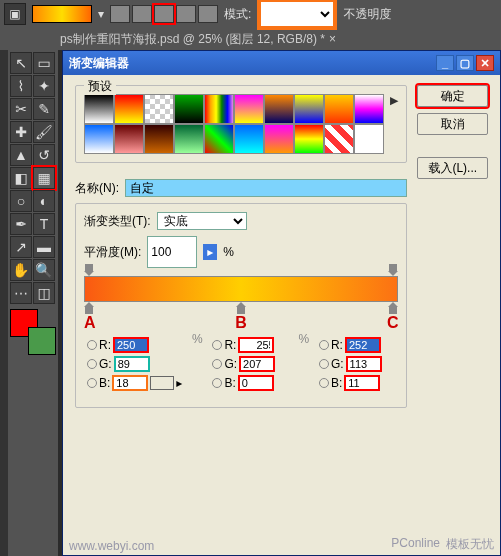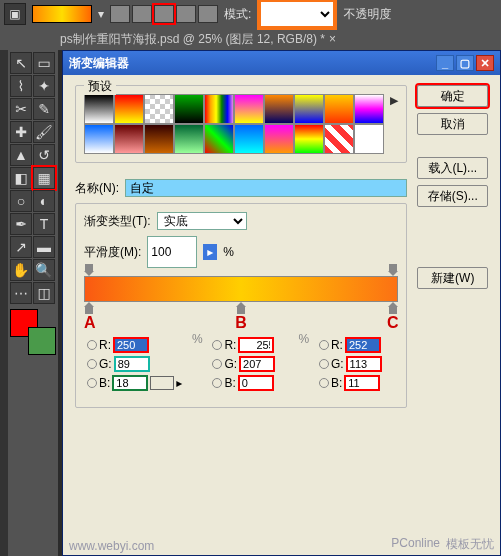--- a/index.html
+++ b/index.html
@@ -192,21 +192,21 @@
                     <input class="rgb-input sel hilite" style="border: 2px solid red;" value="250">
                   </div>
                 <div class="rgb-row">
                     <div class="radio"></div>
                     <span>G:</span>
                     <input class="rgb-input" style="border: 2px solid #14b8a6;" value="89">
                   </div>
                 <div class="rgb-row">
                     <div class="radio"></div>
                     <span>B:</span>
-                    <input class="rgb-input" style="border: 2px solid #15803d;" value="18">
+                    <input class="rgb-input" style="border: 2px solid #f97316;" value="18">
                   <div class="color-chip" style="#fa5912"></div>
                     <span>▸</span>
                   </div>
               </div>
               <div style="width:20px;text-align:center;color:#888">%</div>
               <div class="stop-panel">
                 <div class="rgb-row">
                     <div class="radio"></div>
                     <span>R:</span>
                     <input class="rgb-input" style="border: 2px solid red; padding-left: 16px;" value="255">
@@ -242,23 +242,21 @@
               </div>
             </div>
           </div>
         </div>
 
         <div class="dlg-right">
           <div class="btn primary">确定</div>
           <div class="btn">取消</div>
           <div style="height:10px"></div>
           <div class="btn">载入(L)...</div>
-          <div class="btn">存储(S)...</div>
           <div style="height:48px"></div>
-          <div class="btn">新建(W)</div>
         </div>
       </div>
       <div class="watermark">
         <span>PConline</span>
         <span>模板无忧</span>
       </div>
       <div class="watermark" style="left:6px;right:auto">
         <span>www.webyi.com</span>
       </div>
       <div class="watermark" style="bottom:-14px;right:6px;color:#fff">

